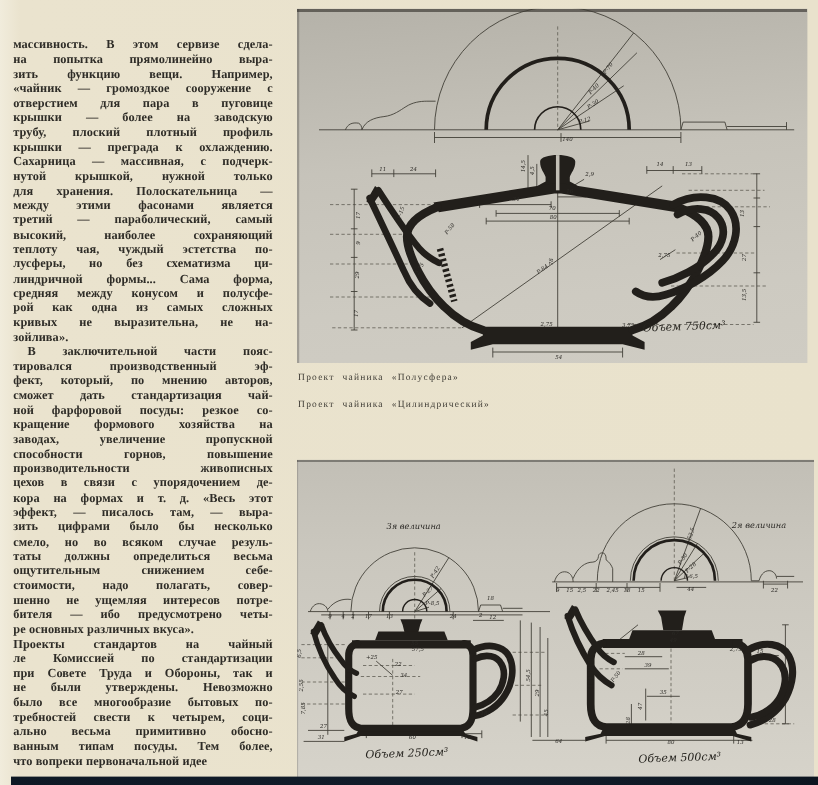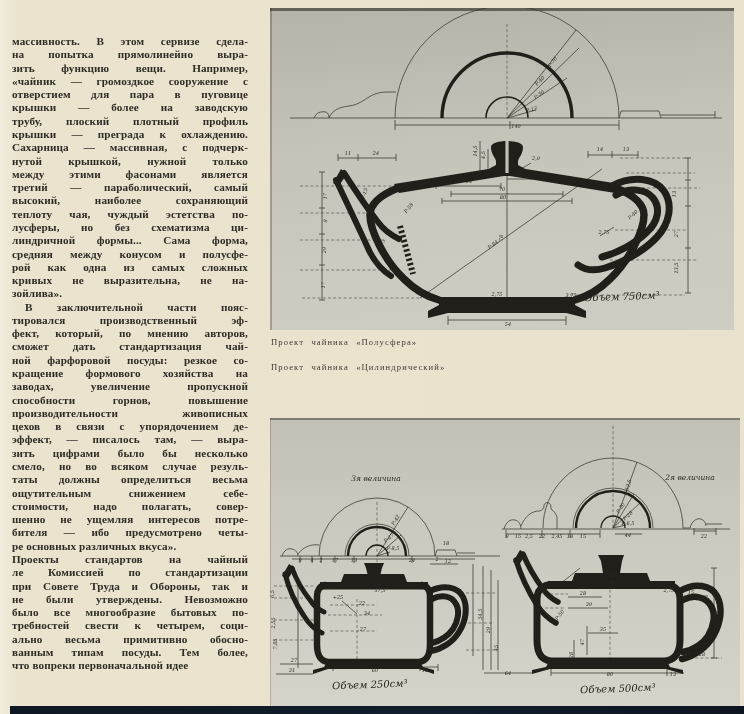--- a/index.html
+++ b/index.html
@@ -62,40 +62,42 @@
       <div class="tline">массивность. В этом сервизе сдела-</div>
       <div class="tline">на попытка прямолинейно выра-</div>
       <div class="tline">зить функцию вещи. Например,</div>
       <div class="tline">«чайник — громоздкое сооружение с</div>
       <div class="tline">отверстием для пара в пуговице</div>
       <div class="tline">крышки — более на заводскую</div>
       <div class="tline">трубу, плоский плотный профиль</div>
       <div class="tline">крышки — преграда к охлаждению.</div>
       <div class="tline">Сахарница — массивная, с подчерк-</div>
       <div class="tline">нутой крышкой, нужной только</div>
+      <div class="tline">для хранения. Полоскательница —</div>
       <div class="tline">между этими фасонами является</div>
       <div class="tline">третий — параболический, самый</div>
       <div class="tline">высокий, наиболее сохраняющий</div>
       <div class="tline">теплоту чая, чуждый эстетства по-</div>
       <div class="tline">лусферы, но без схематизма ци-</div>
       <div class="tline">линдричной формы... Сама форма,</div>
       <div class="tline">средняя между конусом и полусфе-</div>
       <div class="tline">рой как одна из самых сложных</div>
       <div class="tline">кривых не выразительна, не на-</div>
       <div class="tline pend">зойлива».</div>
       <div class="tline pind">В заключительной части пояс-</div>
       <div class="tline">тировался производственный эф-</div>
       <div class="tline">фект, который, по мнению авторов,</div>
       <div class="tline">сможет дать стандартизация чай-</div>
       <div class="tline">ной фарфоровой посуды: резкое со-</div>
       <div class="tline">кращение формового хозяйства на</div>
       <div class="tline">заводах, увеличение пропускной</div>
       <div class="tline">способности горнов, повышение</div>
       <div class="tline">производительности живописных</div>
       <div class="tline">цехов в связи с упорядочением де-</div>
+      <div class="tline">кора на формах и т. д. «Весь этот</div>
       <div class="tline">эффект, — писалось там, — выра-</div>
       <div class="tline">зить цифрами было бы несколько</div>
       <div class="tline">смело, но во всяком случае резуль-</div>
       <div class="tline">таты должны определиться весьма</div>
       <div class="tline">ощутительным снижением себе-</div>
       <div class="tline">стоимости, надо полагать, совер-</div>
       <div class="tline">шенно не ущемляя интересов потре-</div>
       <div class="tline">бителя — ибо предусмотрено четы-</div>
       <div class="tline pend">ре основных различных вкуса».</div>
       <div class="tline">Проекты стандартов на чайный</div>

